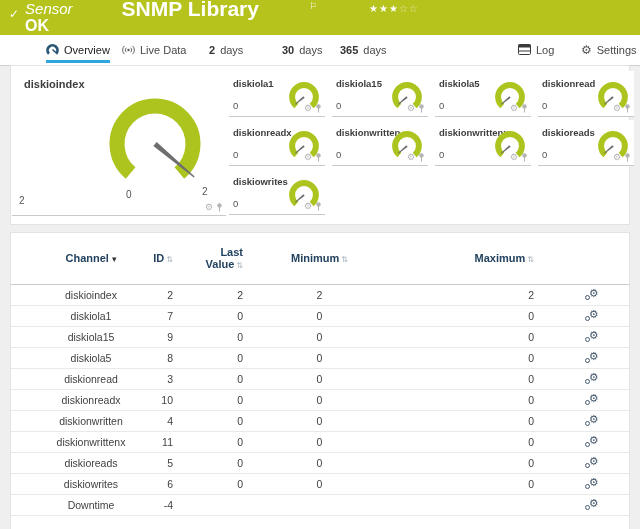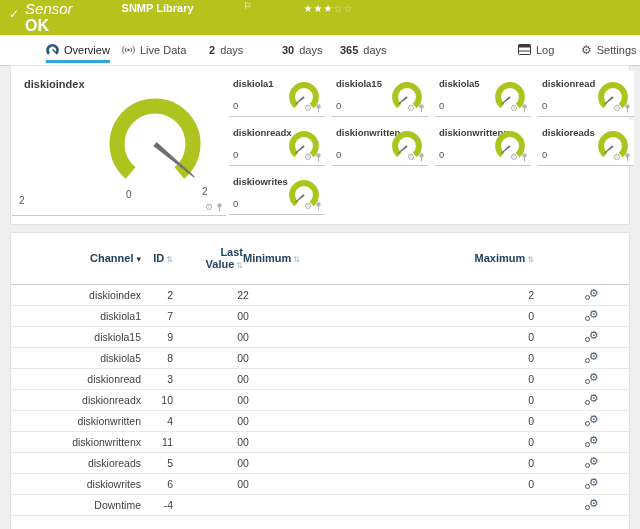--- a/index.html
+++ b/index.html
@@ -12,21 +12,21 @@
   .screen{position:absolute;inset:0;}
 
   
   .topbar{
     position:absolute;left:0;top:0;width:640px;height:35px;
     background:#b5c31c;color:#fff;display:flex;align-items:flex-start;
   }
   .chk{font-size:12px;font-weight:bold;margin:7px 6px 0 9px;}
   .titleline{display:flex;align-items:flex-start;line-height:17px;gap:44px;}
   .kind{font-style:italic;font-size:15px;margin-right:5px;}
-  .sname{font-size:11px;font-weight:600;}
+  .sname{font-size:21px;font-weight:600;}
   .flag{font-size:9px;margin:-2px 0 0 6px;}
   .stars{font-size:10px;letter-spacing:1px;margin:0 0 0 8px;cursor:pointer;}
   .stars .empty{opacity:.6;}
   .okline{font-size:16px;font-weight:bold;margin-top:0;}
 
   
   .tabs{
     position:absolute;left:0;top:35px;width:640px;height:30px;
     background:#ffffff;border-bottom:1px solid #cfcfcf;
   }
@@ -75,24 +75,24 @@
     background:#fff;border:1px solid #e3e3e3;
   }
   .grid-row{
     display:grid;
     grid-template-columns:130px 32px 70px 155px 138px 1fr;
     align-items:center;
   }
   .thead{height:51px;border-bottom:1px solid #c9c9c9;
     font-size:11px;font-weight:bold;color:#23425f;}
   .thead>div{line-height:12px;}
-  .c-ch{padding-left:30px;text-align:right;}
+  .c-ch{padding-left:30px;text-align:center;}
   .c-id{text-align:right;}
   .c-lv{text-align:right;}
-  .c-min{text-align:left;padding-right:2px;}
+  .c-min{text-align:center;padding-right:2px;}
   .c-max{text-align:right;padding-right:2px;}
   .c-gear{text-align:center;padding-left:18px;}
   .sort{font-size:8px;color:#a7b2bd;font-weight:normal;margin-left:2px;font-family:"DejaVu Sans",sans-serif;}
   .caret{font-size:9px;color:#333;margin-left:3px;}
   .trow{height:20px;border-bottom:1px solid #e9e9e9;font-size:10.5px;color:#3f3f3f;cursor:pointer;}
   .rowgear{position:relative;display:inline-block;width:14px;height:13px;cursor:pointer;}
   .rowgear .g{position:absolute;right:0;top:-1px;font-size:11px;color:#44586c;line-height:13px;font-family:"DejaVu Sans",sans-serif;}
   .rowgear .dot{position:absolute;left:0;bottom:1px;width:3px;height:3px;border:1px solid #44586c;border-radius:50%;}
 </style>
 </head>

